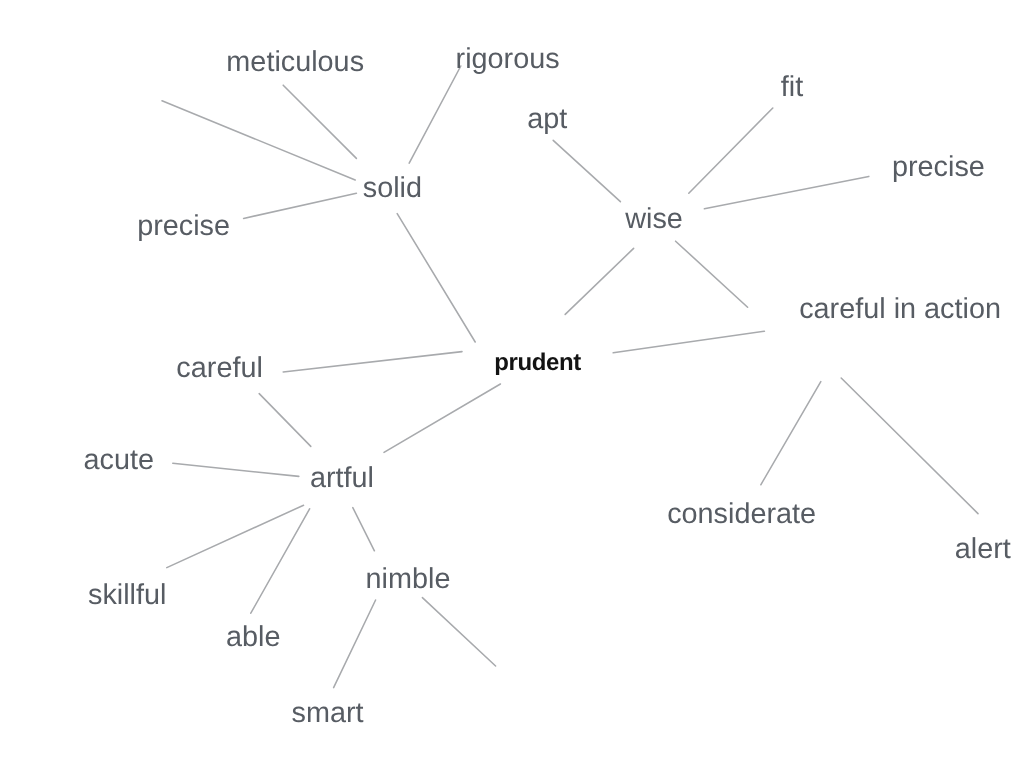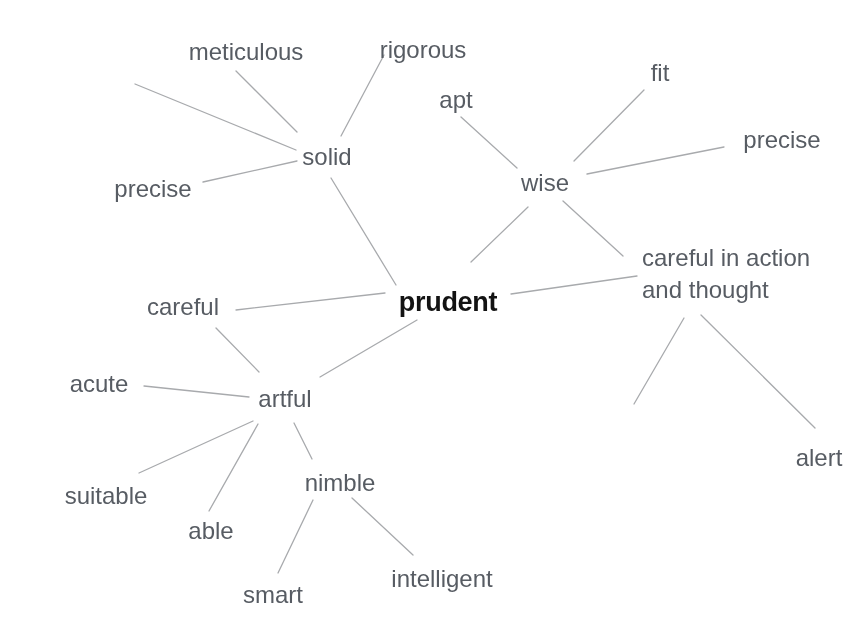--- a/index.html
+++ b/index.html
@@ -36,31 +36,31 @@
   }
   .node {
     position: absolute;
     transform: translate(-50%, -50%);
     font-size: 24px;
     line-height: 26px;
     color: var(--node-text-color);
     white-space: nowrap;
   }
   .center-node {
-    font-size: 27px;
+    font-size: 20px;
     font-weight: bold;
     color: var(--center-text-color);
     letter-spacing: -0.3px;
   }
   .multiline {
     transform: none;
     line-height: 32px;
     text-align: left;
   }
-  .multiline span { display: block; }
+  .multiline span { display: block; margin-left: 24px; }
 </style>
 </head>
 <body>
 
 <div class="canvas">
 
   <svg class="edges" viewBox="0 0 863 632" aria-hidden="true">
     <line class="edge" x1="135" y1="84" x2="296" y2="150"></line>
     <line class="edge" x1="236" y1="71" x2="297" y2="132"></line>
     <line class="edge" x1="384" y1="55" x2="341" y2="136"></line>
@@ -90,29 +90,28 @@
   <div class="node" style="left:327px; top:157px">solid</div>
   <div class="node" style="left:153px; top:189px">precise</div>
 
   <div class="node" style="left:456px; top:100px">apt</div>
   <div class="node" style="left:660px; top:73px">fit</div>
   <div class="node" style="left:782px; top:140px">precise</div>
   <div class="node" style="left:545px; top:183px">wise</div>
 
   <div class="node multiline" style="left:642px; top:242px">
     <span>careful in action</span>
-    <span>and thought</span>
   </div>
 
   <div class="node center-node" style="left:448px; top:302px">prudent</div>
 
   <div class="node" style="left:183px; top:307px">careful</div>
   <div class="node" style="left:285px; top:399px">artful</div>
   <div class="node" style="left:99px;  top:384px">acute</div>
-  <div class="node" style="left:106px; top:496px">suitable</div>
+  <div class="node" style="left:106px; top:496px">skillful</div>
   <div class="node" style="left:211px; top:531px">able</div>
   <div class="node" style="left:340px; top:483px">nimble</div>
   <div class="node" style="left:273px; top:595px">smart</div>
-  <div class="node" style="left:442px; top:579px">intelligent</div>
 
+  <div class="node" style="left:618px; top:429px">considerate</div>
   <div class="node" style="left:819px; top:458px">alert</div>
 
 </div>
 
 </body></html>

